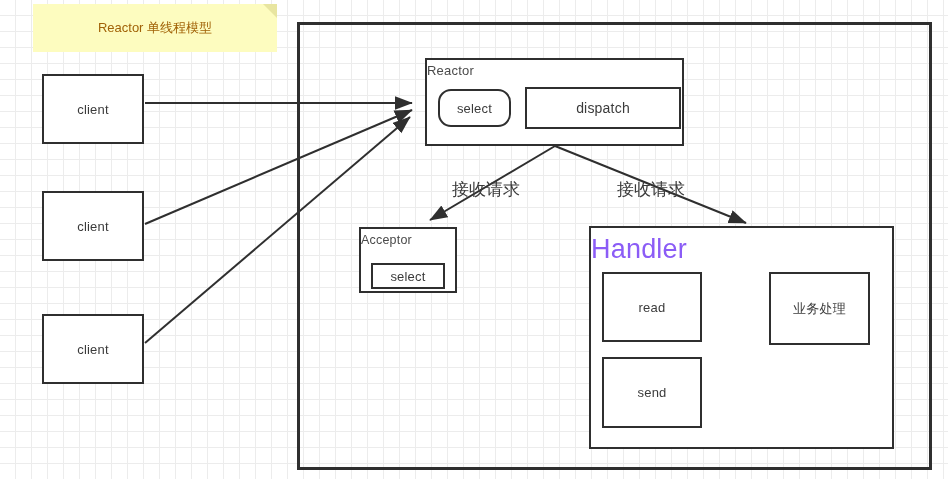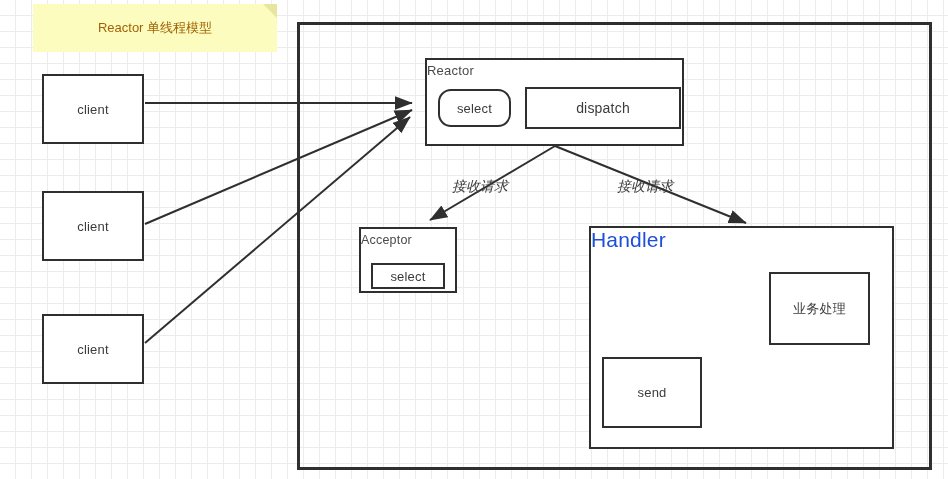--- a/index.html
+++ b/index.html
@@ -75,36 +75,35 @@
     position: absolute;
     right: 0;
     top: 0;
     width: 0;
     height: 0;
     border-left: 14px solid transparent;
     border-top: 14px solid #e8e5a0;
   }
   .edge-label {
     position: absolute;
-    font-size: 14px;
+    font-size: 17px;
     color: #3b3b3b;
     white-space: nowrap;
-    font-style: italic;
   }
   #reactor-box { left: 425px; top: 58px; width: 259px; height: 88px; }
   #reactor-box .node-title { top: 3px; font-size: 13px; }
   #select-box { left: 438px; top: 89px; width: 73px; height: 38px; font-size: 13px; border-radius: 13px; }
   #dispatch-box { left: 525px; top: 87px; width: 156px; height: 42px; font-size: 14px; }
 
   #acceptor-box { left: 359px; top: 227px; width: 98px; height: 66px; }
   #acceptor-box .node-title { top: 4px; font-size: 12.5px; }
   #accept-box { left: 371px; top: 263px; width: 74px; height: 26px; font-size: 13px; }
 
   #handler-box { left: 589px; top: 226px; width: 305px; height: 223px; }
-  #handler-box .node-title { top: 0; font-size: 21px; color: #1d4ed8; }
+  #handler-box .node-title { top: 6px; font-size: 27px; color: #8b5cf6; }
   #read-box { left: 602px; top: 272px; width: 100px; height: 70px; }
   #send-box { left: 602px; top: 357px; width: 100px; height: 71px; }
   #biz-box { left: 769px; top: 272px; width: 101px; height: 73px; }
 
   #client-1 { left: 42px; top: 74px; width: 102px; height: 70px; }
   #client-2 { left: 42px; top: 191px; width: 102px; height: 70px; }
   #client-3 { left: 42px; top: 314px; width: 102px; height: 70px; }
 
   #label-accept { left: 452px; top: 178px; }
   #label-handle { left: 617px; top: 178px; }
@@ -162,20 +161,23 @@
   <div class="node titled" id="acceptor-box">
     <div class="node-title">Acceptor</div>
   </div>
   <div class="node" id="accept-box">
     <span>select</span>
   </div>
 
   <div class="node titled" id="handler-box">
     <div class="node-title">Handler</div>
   </div>
+  <div class="node" id="read-box">
+    <span>read</span>
+  </div>
   <div class="node" id="biz-box">
     <span>业务处理</span>
   </div>
   <div class="node" id="send-box">
     <span>send</span>
   </div>
 
   <div class="edge-label" id="label-accept">接收请求</div>
   <div class="edge-label" id="label-handle">接收请求</div>
 

